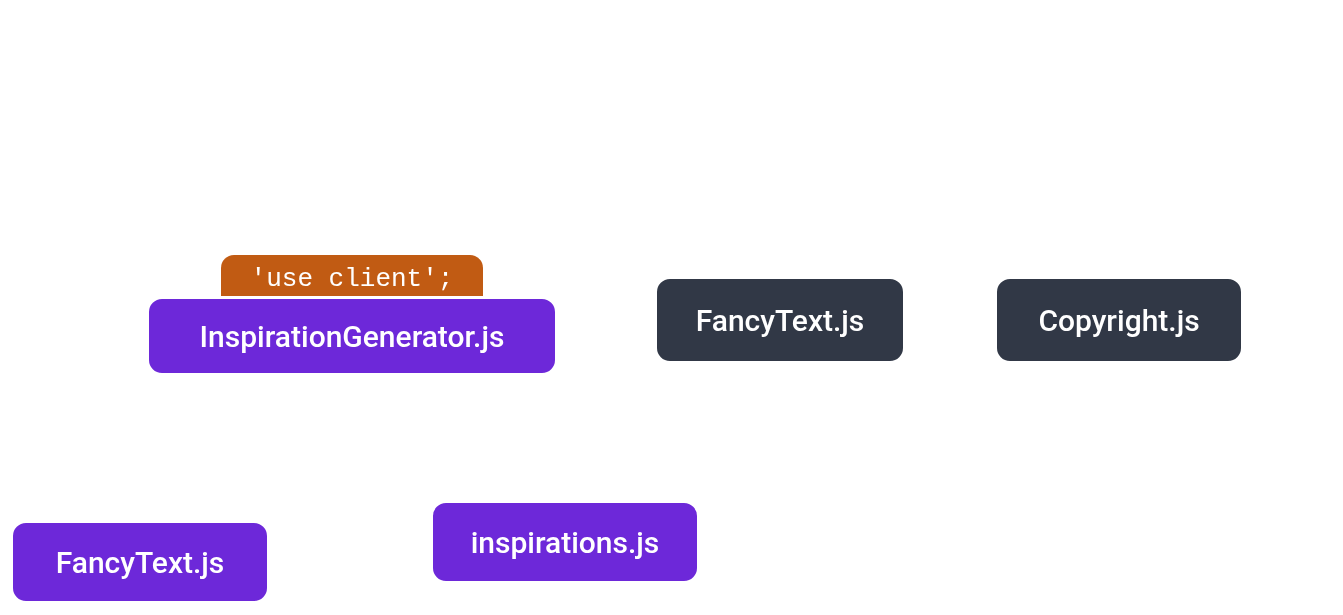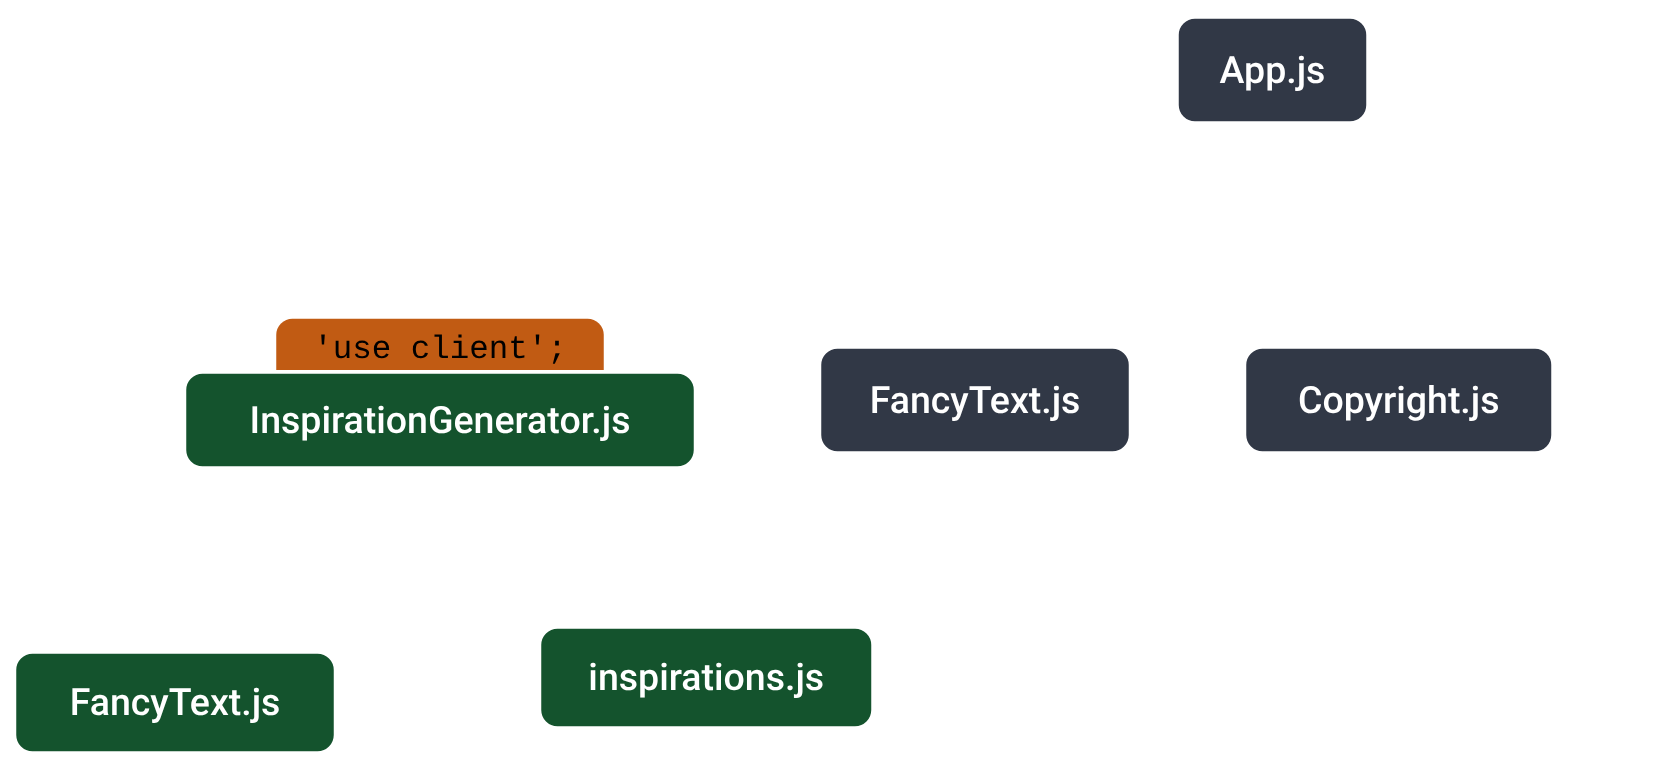--- a/index.html
+++ b/index.html
@@ -29,28 +29,28 @@
     color: #fff;
     display: flex;
     align-items: center;
     justify-content: center;
     font-size: 30px;
     font-weight: 500;
     padding: 0 20px;
     white-space: nowrap;
   }
   .dark { background: #313846; }
-  .orange { background: #14532d; text-align: right; }
+  .orange { background: #6d28d9; text-align: right; }
   .directive-tab {
     position: absolute;
     background: #c15b13;
     border: 3px solid #fff;
     border-bottom: none;
     border-radius: 16px 16px 0 0;
-    color: #000000;
+    color: #ffffff;
     display: flex;
     align-items: center;
     justify-content: center;
     font-family: "SFMono-Regular", Consolas, "Liberation Mono", Menlo, monospace;
     font-size: 26px;
     font-weight: 500;
     padding: 0 20px;
   }
   .edge-label {
     position: absolute;
@@ -92,23 +92,20 @@
     <path d="M352 428 Q352 438 362 438" stroke="#fff" stroke-width="3.5" fill="none" stroke-linecap="round"></path>
     <path d="M150 438 Q140 438 140 448 L140 520" stroke="#fff" stroke-width="3.5" fill="none" stroke-linecap="round"></path>
     <path d="M554 438 Q564 438 564 448 L564 520" stroke="#fff" stroke-width="3.5" fill="none" stroke-linecap="round"></path>
   </svg>
 
   <div class="edge-label" style="left:470px; top:122px;">imports</div>
   <div class="edge-label" style="left:1170px; top:122px;">imports</div>
   <div class="edge-label" style="left:172px; top:398px;">imports</div>
   <div class="edge-label" style="left:420px; top:398px;">imports</div>
 
-  <div class="node dark" style="left:940px; top:12px; width:156px; height:88px;">
-    <span>App.js</span>
-  </div>
 
   <div class="directive-tab" style="left:218px; top:252px; width:268px; height:50px;">
     <span>'use client';</span>
   </div>
   <div class="node orange" style="left:146px; top:296px; width:412px; height:80px; border-top-left-radius:16px;">
     <span>InspirationGenerator.js</span>
   </div>
 
   <div class="node dark" style="left:654px; top:276px; width:252px; height:88px;">
     <span>FancyText.js</span>

